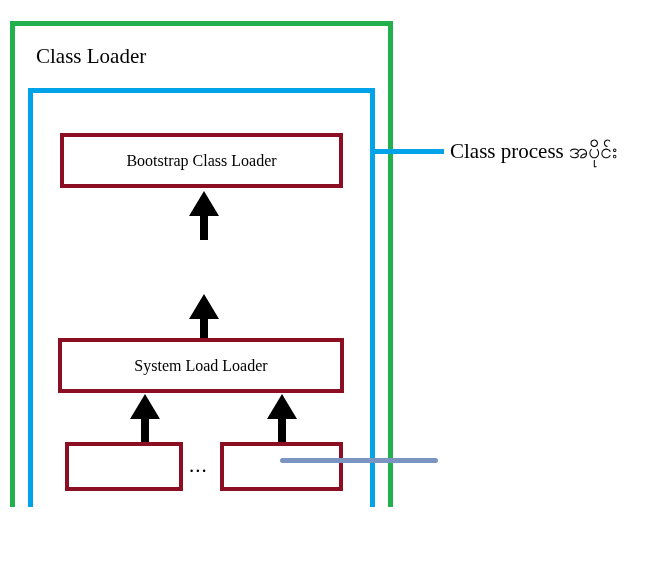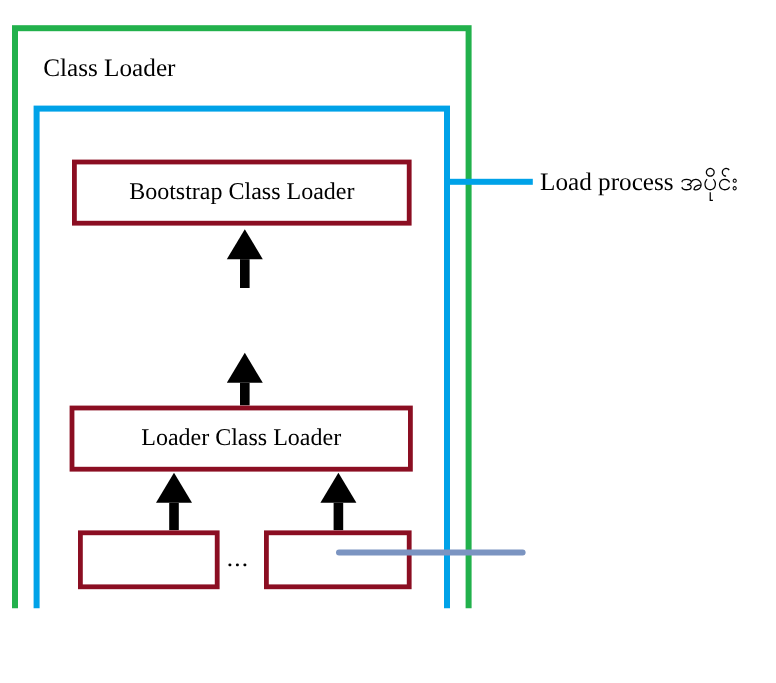--- a/index.html
+++ b/index.html
@@ -31,21 +31,21 @@
     font-size: 21px; color: #000;
     white-space: nowrap;
   }
 
   .loader-box {
     border: 4px solid #8B0E22;
     background: #ffffff;
     display: flex;
     align-items: center;
     justify-content: center;
-    font-size: 20px;
+    font-size: 16px;
     color: #000;
     box-sizing: border-box;
   }
   #box-bootstrap { left: 60px; top: 133px; width: 283px; height: 55px; }
   #box-extension { left: 58px; top: 240px; width: 285px; height: 53px; }
   #box-system    { left: 58px; top: 338px; width: 286px; height: 55px; }
 
   .small-box {
     border: 4px solid #8B0E22;
     background: #ffffff;
@@ -124,39 +124,39 @@
     <span class="shaft"></span>
   </div>
 
 
   <div id="arrow-sys-to-ext" class="abs arrow">
     <span class="head"></span>
     <span class="shaft"></span>
   </div>
 
   <div id="box-system" class="abs loader-box">
-    <span>Loader Class Loader</span>
+    <span>System Load Loader</span>
   </div>
 
   <div id="arrow-userL-to-sys" class="abs arrow">
     <span class="head"></span>
     <span class="shaft"></span>
   </div>
 
   <div id="arrow-userR-to-sys" class="abs arrow">
     <span class="head"></span>
     <span class="shaft"></span>
   </div>
 
   <div id="box-user-left" class="abs small-box"></div>
 
   <div id="ellipsis" class="abs">...</div>
 
   <div id="box-user-right" class="abs small-box"></div>
 
   <div id="load-process-line" class="abs"></div>
 
-  <div id="load-process-label" class="abs">Load process အပိုင်း</div>
+  <div id="load-process-label" class="abs">Class process အပိုင်း</div>
 
   <div id="user-defined-line" class="abs"></div>
 
 
 </div>
 
 </body></html>

